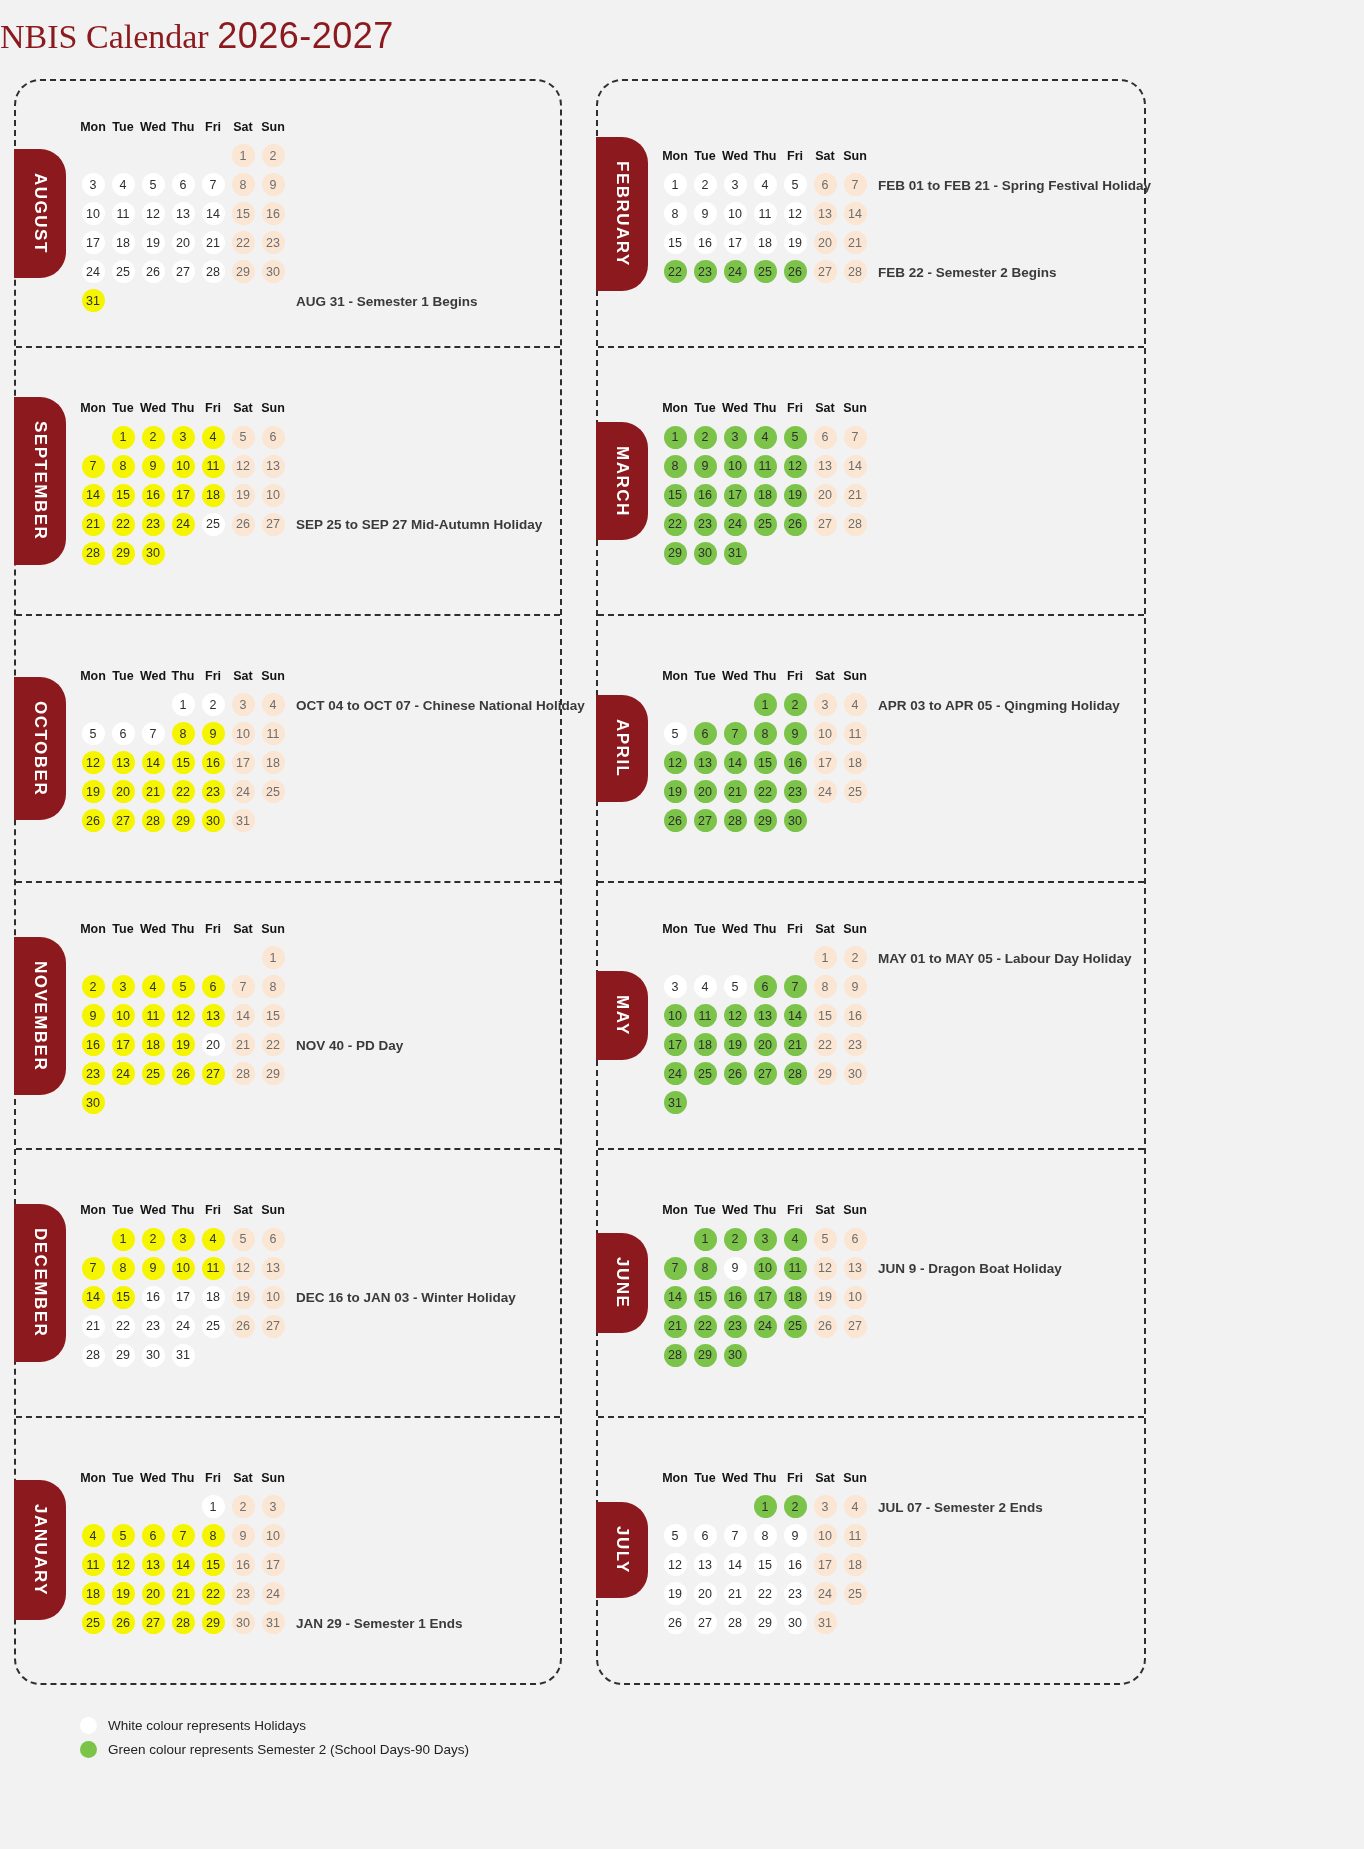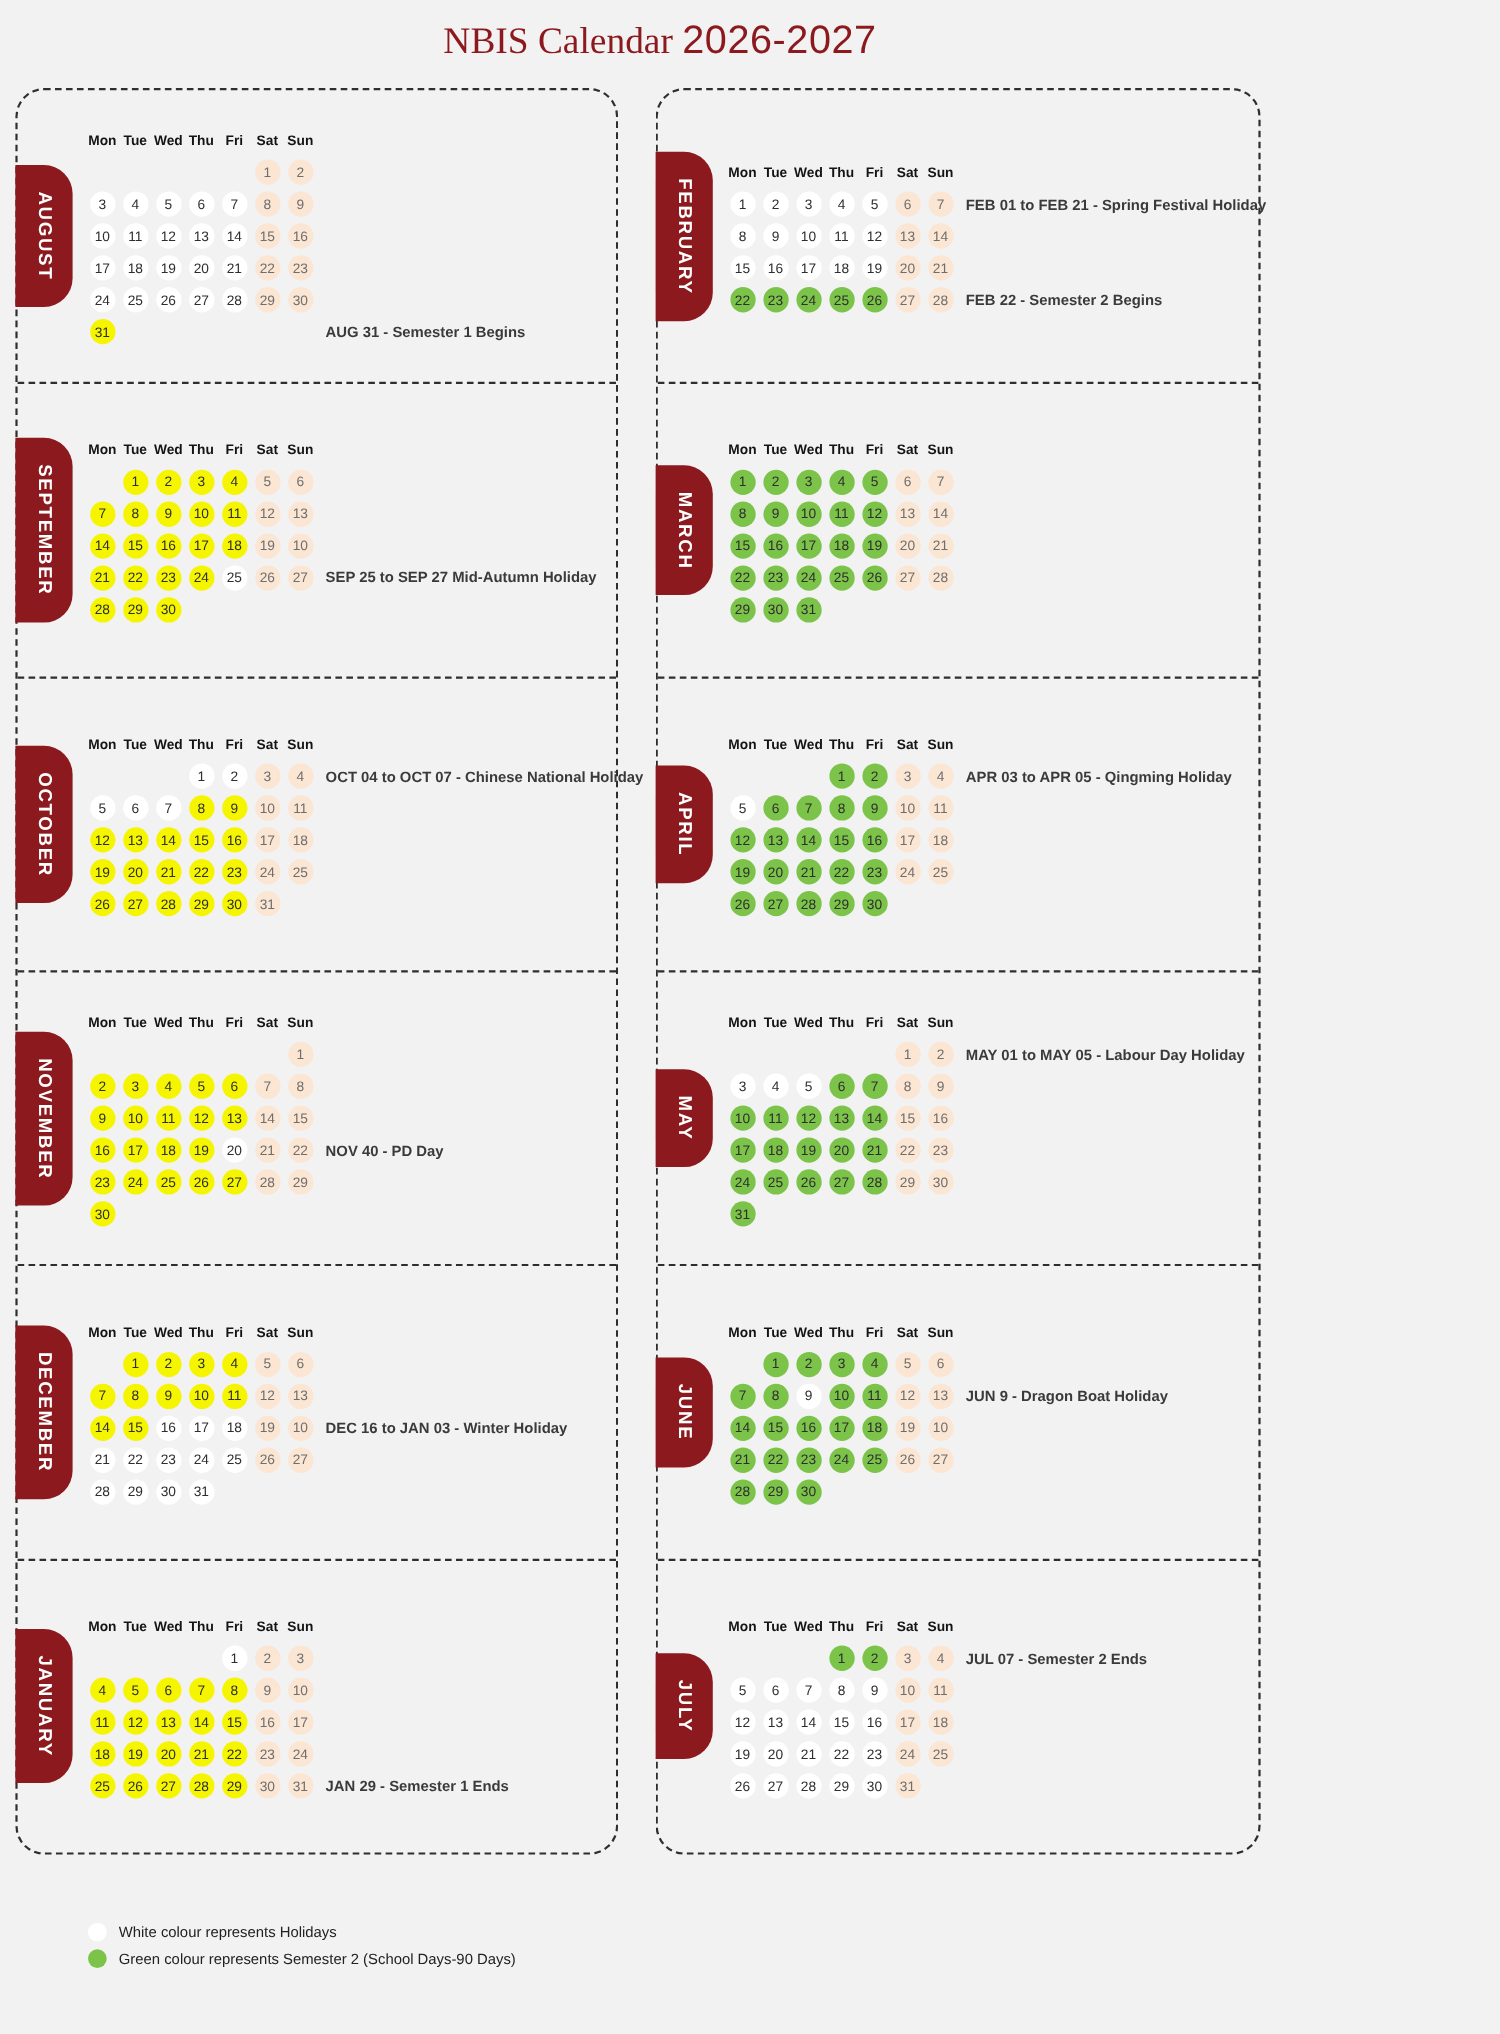--- a/index.html
+++ b/index.html
@@ -3,24 +3,24 @@
 <meta charset="utf-8">
 <style>
   html,body{margin:0;padding:0;}
   body{
     width:1364px;height:1849px;
     background:var(--bg,#f2f2f2);
     font-family:"Liberation Sans", sans-serif;
     position:relative;overflow:hidden;
   }
   .title{
-    width:1160px;text-align:center;padding-top:16px;
+    width:1160px;padding-top:16px;
     color:var(--accent,#8c191d);
     font-family:"Liberation Serif", serif;
-    font-size:34px;line-height:40px;padding-left:20px;
+    font-size:34px;line-height:40px;
   }
   .title .years{
     font-family:"Liberation Sans", sans-serif;
     font-size:36px;letter-spacing:0.5px;
   }
   .board{
     display:flex;gap:34px;
     margin:22px 0 0 14px;
   }
   .col{
@@ -57,21 +57,21 @@
   }
   .day.h{background:var(--holiday,#ffffff);}
   .day.y{background:var(--sem1,#f6f500);}
   .day.g{background:var(--sem2,#7cc34a);}
   .day.w{background:var(--weekend,#fbe5d3);color:#6e6e6e;}
   .day.empty{background:transparent;}
   .note{
     position:absolute;left:218px;top:50%;transform:translateY(-50%);
     white-space:nowrap;font-weight:bold;font-size:13.5px;color:#3a3a3a;
   }
-  .legend{margin:58px 0 0 80px;}
+  .legend{margin:28px 0 0 80px;}
   .legend-row{display:flex;align-items:center;height:24px;}
   .legend-dot{width:17px;height:17px;border-radius:50%;margin-right:11px;flex:none;}
   .legend-label{font-size:13.5px;color:#222222;}
 </style>
 </head>
 <body style="--bg: #f2f2f2; --accent: #8c191d; --holiday: #ffffff; --sem1: #f6f500; --sem2: #7cc34a; --weekend: #fbe5d3;">
 
 <div class="title"><span>NBIS Calendar</span> <span class="years">2026-2027</span></div>
 
 <div class="board">

